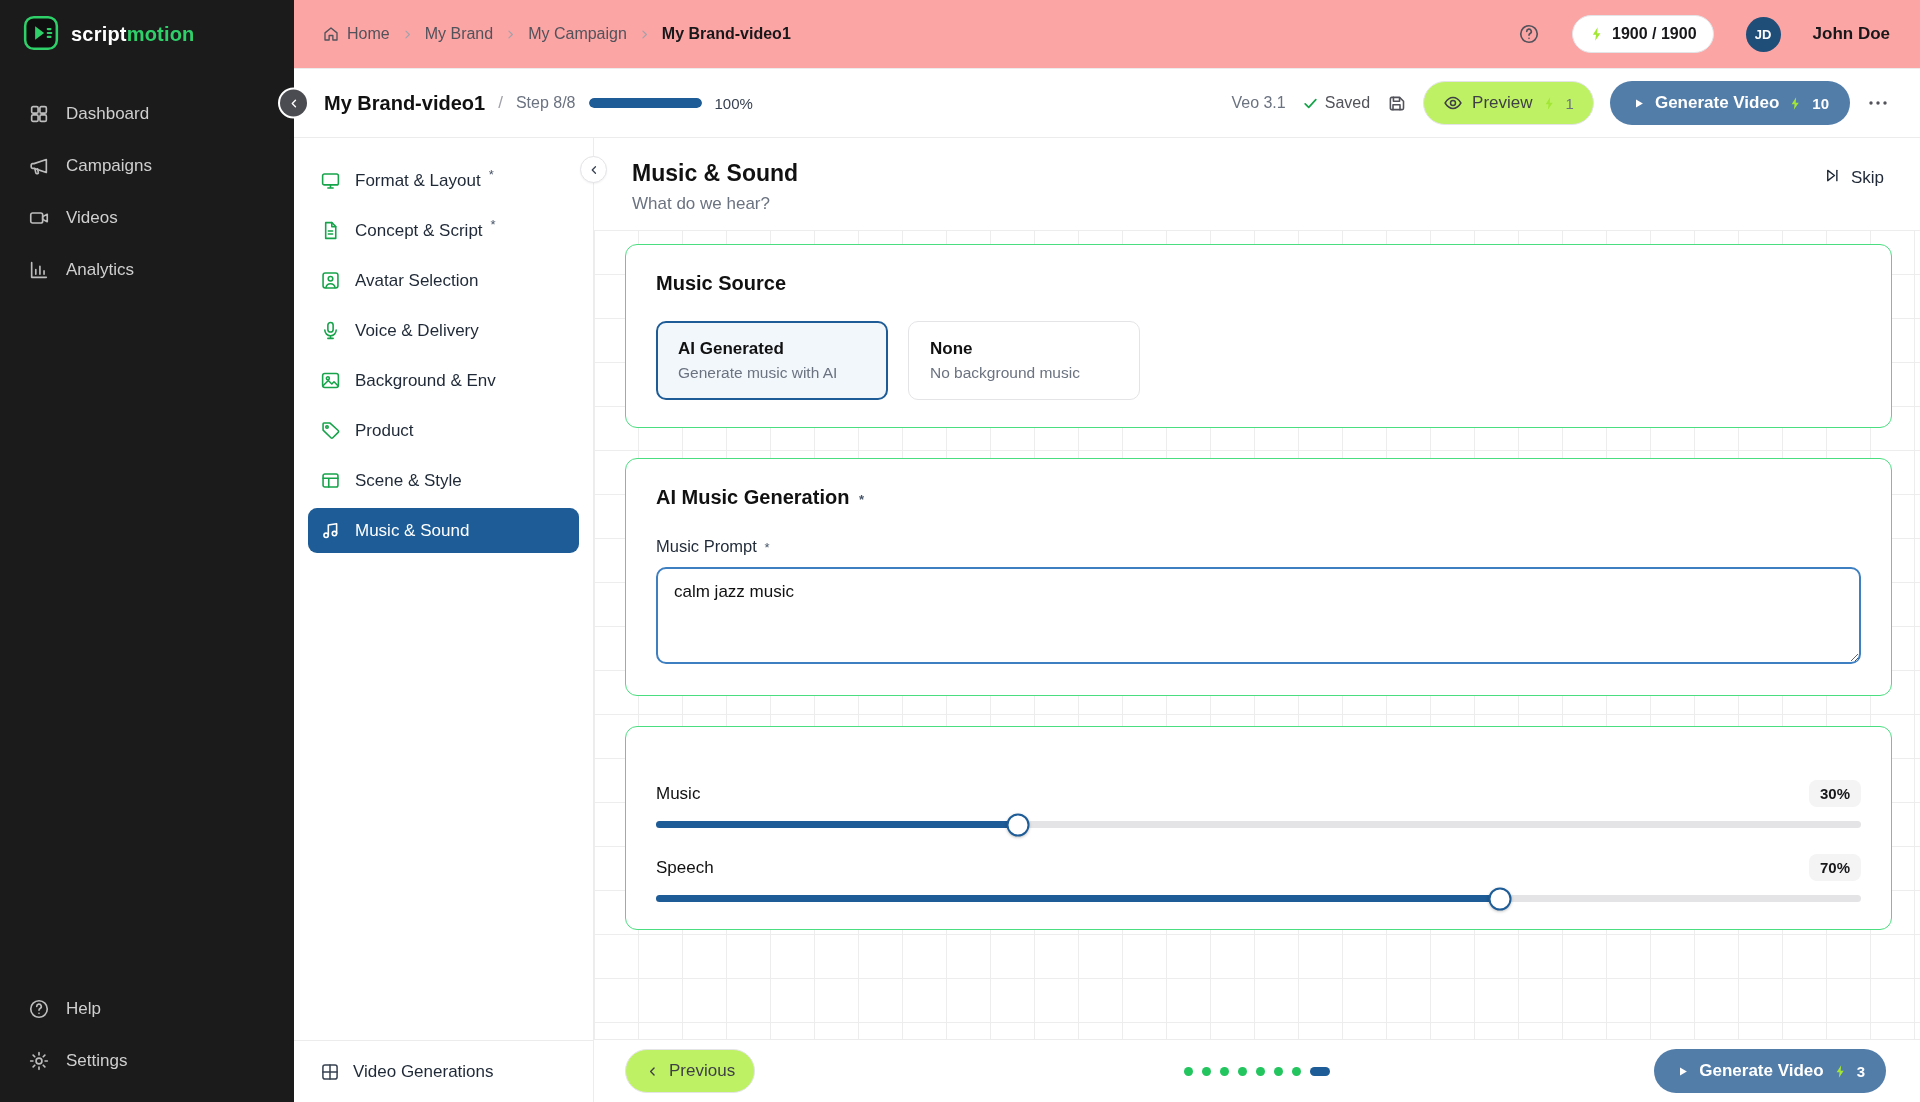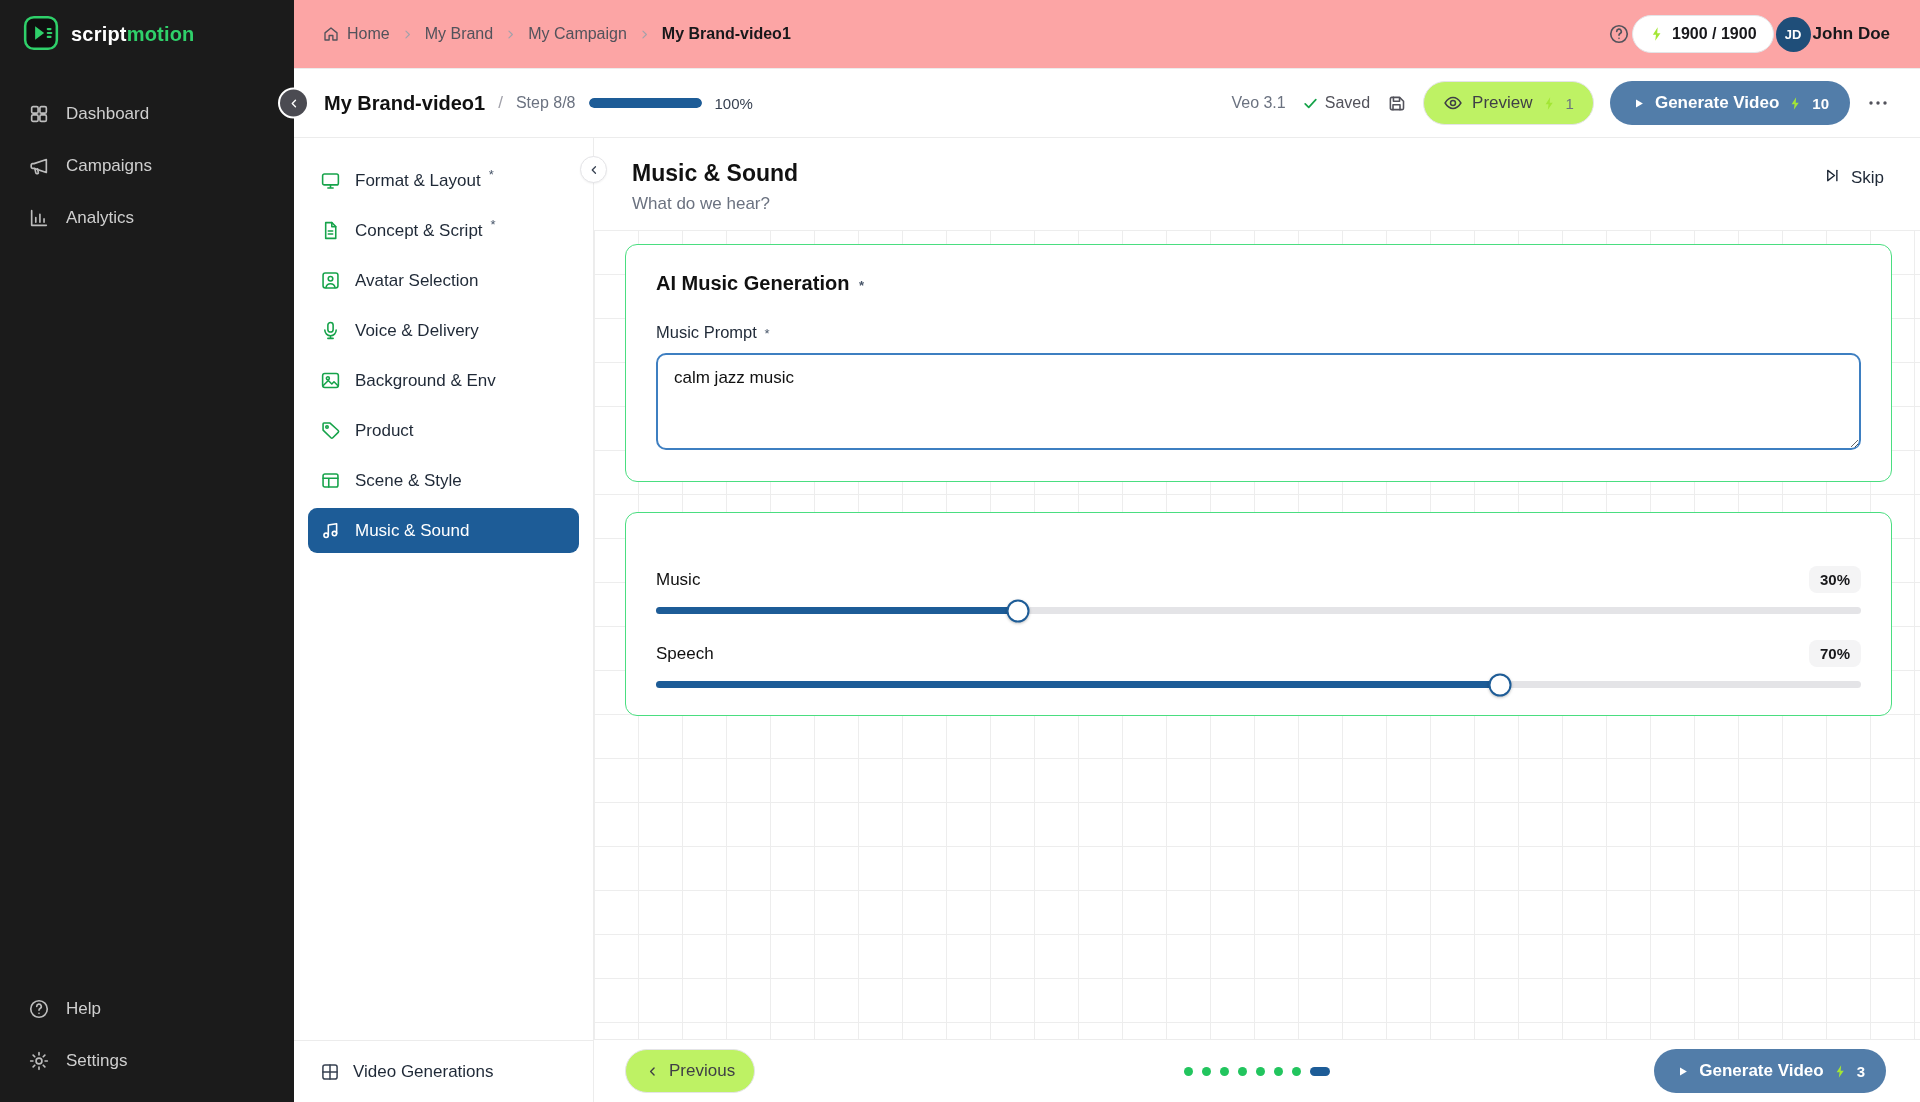--- a/index.html
+++ b/index.html
@@ -24,21 +24,21 @@
   .side-footer { padding: 0 12px 18px 12px; display: flex; flex-direction: column; gap: 6px; }
 
   
   .main-col { flex: 1; display: flex; flex-direction: column; min-width: 0; }
 
   .topbar { height: 69px; background: #fca5a5; border-bottom: 1px solid #ececec; display: flex; align-items: center; padding: 0 30px 0 28px; flex-shrink: 0; }
   .breadcrumb { display: flex; align-items: center; gap: 10px; font-size: 16px; color: #52525b; }
   .crumb { display: flex; align-items: center; gap: 7px; cursor: pointer; }
   .crumb.current { color: #18181b; font-weight: 600; cursor: default; }
   .crumb-sep { color: #a1a1aa; }
-  .topbar-right { margin-left: auto; display: flex; align-items: center; gap: 2px; }
+  .topbar-right { margin-left: auto; display: flex; align-items: center; gap: 32px; }
   .icon-btn { background: none; border: none; color: #52525b; cursor: pointer; display: flex; align-items: center; }
   .credits-badge { display: flex; align-items: center; gap: 7px; border: 1px solid #e4e4e7; border-radius: 999px; padding: 9px 16px; font-size: 16px; font-weight: 600; color: #18181b; background: #fff; cursor: pointer; }
   .avatar { width: 35px; height: 35px; border-radius: 50%; background: #1f4e79; color: #fff; font-size: 13px; font-weight: 700; display: flex; align-items: center; justify-content: center; }
   .user-name { font-size: 17px; font-weight: 600; }
 
   .toolbar { height: 69px; background: #fff; border-bottom: 1px solid #ececec; display: flex; align-items: center; padding: 0 30px 0 0; position: relative; flex-shrink: 0; }
   .collapse-btn-dark { position: absolute; left: -14px; top: 50%; transform: translateY(-50%); width: 27px; height: 27px; border-radius: 50%; background: #4b4b52; color: #fff; border: none; box-shadow: 0 0 0 2px #fff; display: flex; align-items: center; justify-content: center; cursor: pointer; z-index: 5; }
   .toolbar-left { display: flex; align-items: center; gap: 13px; margin-left: 30px; }
   .project-title { font-size: 20px; font-weight: 700; color: #111; }
   .title-sep { color: #a1a1aa; font-size: 17px; }
@@ -138,20 +138,29 @@
           <svg class="ic" width="22" height="22" viewBox="0 0 24 24">
               <path d="M3.5 10.8v2.4a1.4 1.4 0 0 0 1.4 1.4h1.7L20 19V5L6.6 9.4H4.9a1.4 1.4 0 0 0-1.4 1.4z"></path>
               <path d="M7.5 14.8l1 4.7a1 1 0 0 0 1 .8h1a.8.8 0 0 0 .8-1l-.9-4.3"></path>
             </svg>
         </span>
         <span>Campaigns</span>
       </div>
       <div class="nav-item">
         <span class="nico">
           <svg class="ic" width="22" height="22" viewBox="0 0 24 24">
+              <rect x="3" y="6.5" width="13" height="11" rx="2"></rect>
+              <path d="M16 10.5l5-2.6v8.2l-5-2.6z"></path>
+            </svg>
+        </span>
+        <span>Videos</span>
+      </div>
+      <div class="nav-item">
+        <span class="nico">
+          <svg class="ic" width="22" height="22" viewBox="0 0 24 24">
               <path d="M4 4v16h16"></path>
               <path d="M8.5 16.5v-5M13 16.5V8M17.5 16.5v-3.5"></path>
             </svg>
         </span>
         <span>Analytics</span>
       </div>
     </nav>
 
     <div class="side-spacer"></div>
 
@@ -429,20 +438,33 @@
                     <path d="M6 5.5 14.5 12 6 18.5z" fill="none" stroke="currentColor" stroke-width="1.8" stroke-linejoin="round"></path>
                     <path d="M17.5 5.5v13" stroke="currentColor" stroke-width="1.8" stroke-linecap="round" fill="none"></path>
                   </svg></span>
               <span>Skip</span>
             </button>
           </div>
         </div>
 
         <div class="content-body">
 
+          <div class="card">
+            <div class="card-title">Music Source</div>
+            <div class="options-row">
+              <div class="option-box selected">
+                <div class="option-title">AI Generated</div>
+                <div class="option-desc">Generate music with AI</div>
+              </div>
+              <div class="option-box">
+                <div class="option-title">None</div>
+                <div class="option-desc">No background music</div>
+              </div>
+            </div>
+          </div>
 
           <div class="card">
             <div class="card-title">
               <span>AI Music Generation</span>
               <span class="req-star" style="margin-left:4px">*</span>
             </div>
             <div class="field-label">
               <span>Music Prompt</span>
               <span class="req-star" style="margin-left:3px">*</span>
             </div>

